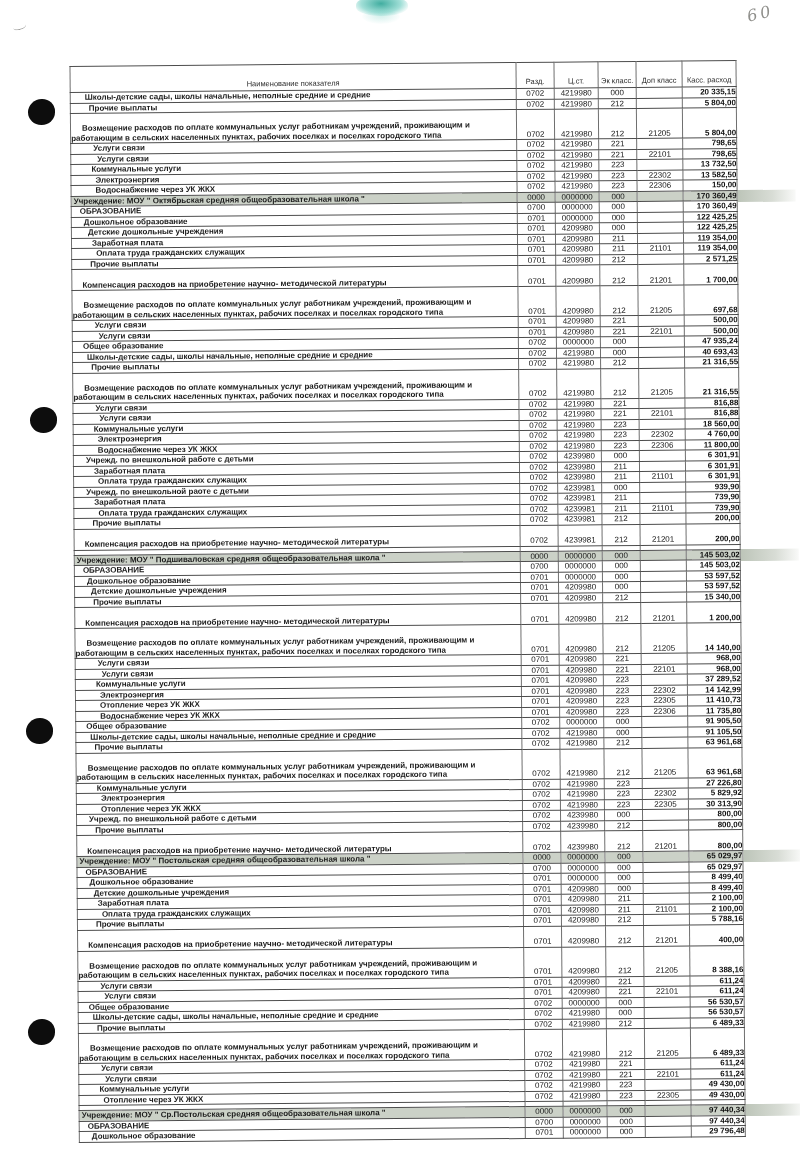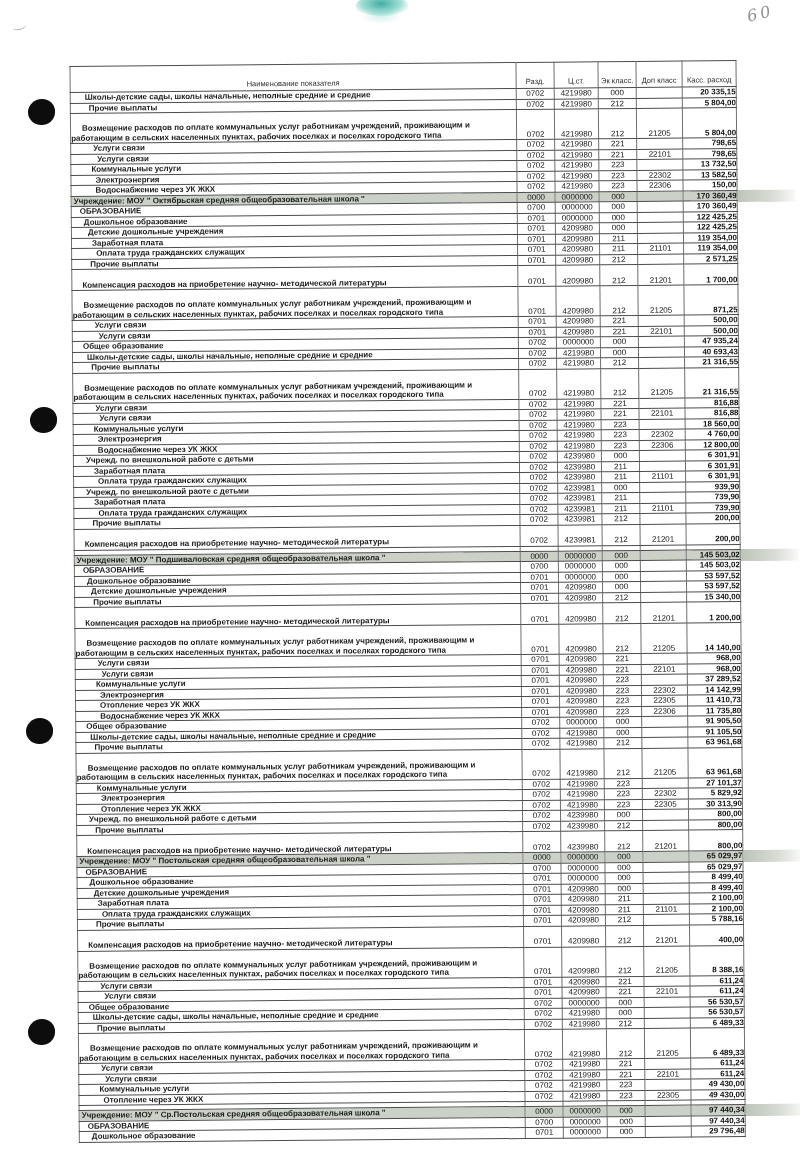--- a/index.html
+++ b/index.html
@@ -258,21 +258,21 @@
           </tr>
           <tr class="t">
             <td class="c-name">
               <div class="ln1">Возмещение расходов по оплате коммунальных услуг работникам учреждений, проживающим и</div>
               <div>работающим в сельских населенных пунктах, рабочих поселках и поселках городского типа</div>
             </td>
             <td class="c-razd">0701</td>
             <td class="c-cst">4209980</td>
             <td class="c-ek">212</td>
             <td class="c-dop">21205</td>
-            <td class="c-kass">871,25</td>
+            <td class="c-kass">697,68</td>
           </tr>
           <tr class="n">
             <td class="c-name">
               <div style="padding-left: 22px;">Услуги связи</div>
             </td>
             <td class="c-razd">0701</td>
             <td class="c-cst">4209980</td>
             <td class="c-ek">221</td>
             <td class="c-dop"></td>
             <td class="c-kass">500,00</td>
@@ -369,21 +369,21 @@
             <td class="c-kass">4 760,00</td>
           </tr>
           <tr class="n">
             <td class="c-name">
               <div style="padding-left: 24px;">Водоснабжение через УК ЖКХ</div>
             </td>
             <td class="c-razd">0702</td>
             <td class="c-cst">4219980</td>
             <td class="c-ek">223</td>
             <td class="c-dop">22306</td>
-            <td class="c-kass">12 800,00</td>
+            <td class="c-kass">11 800,00</td>
           </tr>
           <tr class="n">
             <td class="c-name">
               <div style="padding-left: 12px;">Учрежд. по внешкольной работе с детьми</div>
             </td>
             <td class="c-razd">0702</td>
             <td class="c-cst">4239980</td>
             <td class="c-ek">000</td>
             <td class="c-dop"></td>
             <td class="c-kass">6 301,91</td>
@@ -639,21 +639,21 @@
             <td class="c-kass">63 961,68</td>
           </tr>
           <tr class="n">
             <td class="c-name">
               <div style="padding-left: 20px;">Коммунальные услуги</div>
             </td>
             <td class="c-razd">0702</td>
             <td class="c-cst">4219980</td>
             <td class="c-ek">223</td>
             <td class="c-dop"></td>
-            <td class="c-kass">27 101,37</td>
+            <td class="c-kass">27 226,80</td>
           </tr>
           <tr class="n">
             <td class="c-name">
               <div style="padding-left: 24px;">Электроэнергия</div>
             </td>
             <td class="c-razd">0702</td>
             <td class="c-cst">4219980</td>
             <td class="c-ek">223</td>
             <td class="c-dop">22302</td>
             <td class="c-kass">5 829,92</td>

